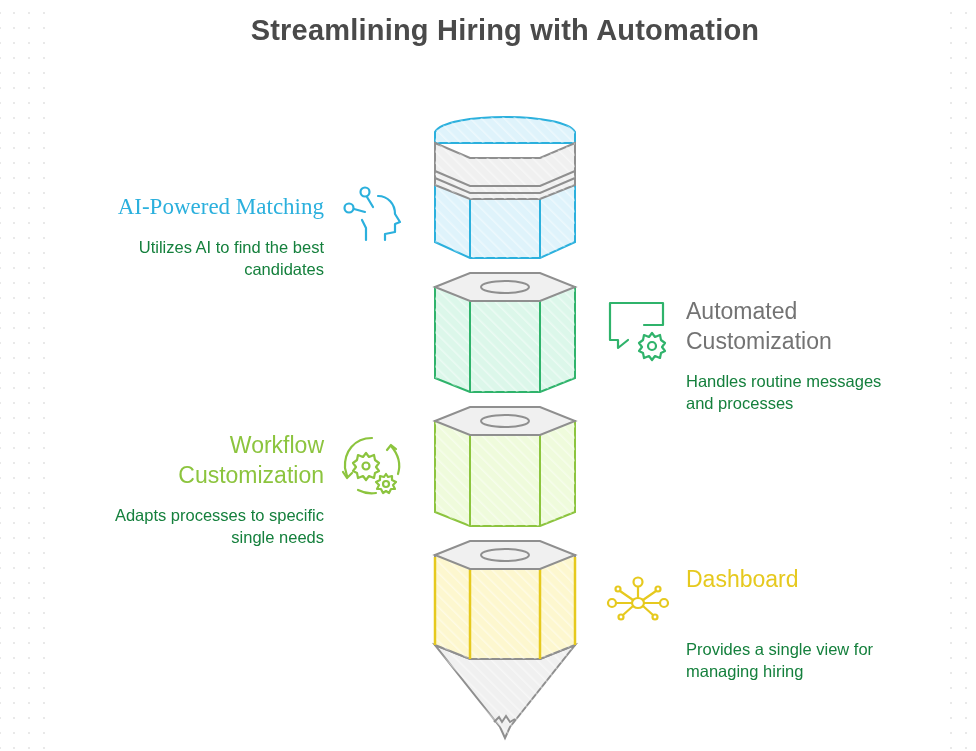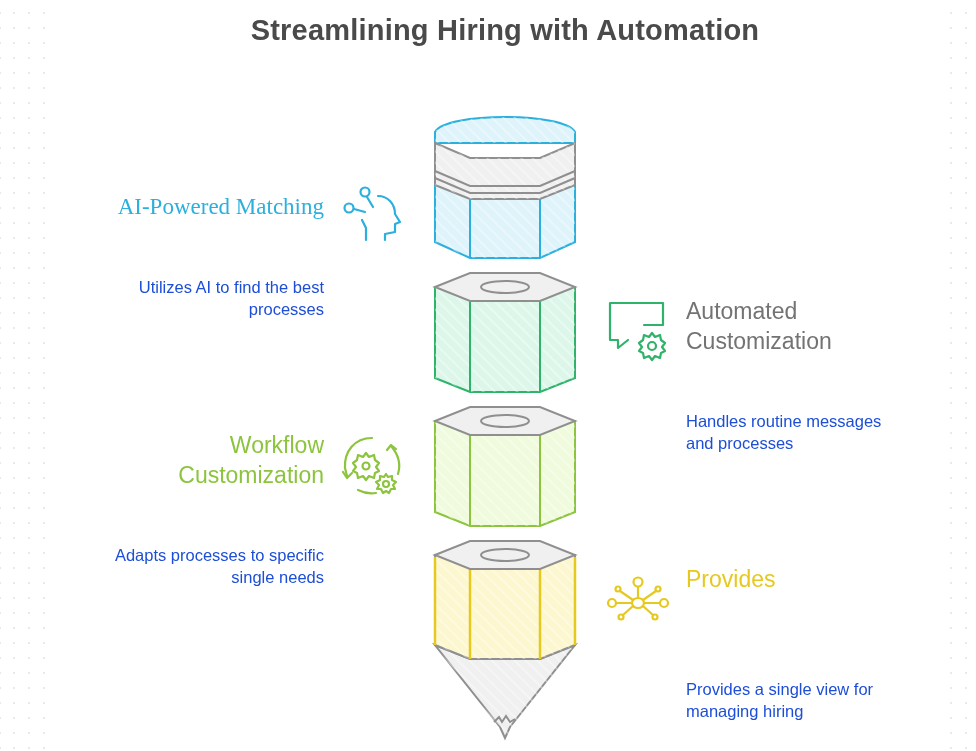--- a/index.html
+++ b/index.html
@@ -2,21 +2,21 @@
 <html><head>
 <meta charset="utf-8">
 <style>
   html, body { margin:0; padding:0; }
   body { width:976px; height:751px; background:#ffffff; position:relative; overflow:hidden; font-family:"Liberation Sans", sans-serif; }
   .dots { position:absolute; top:0; width:60px; height:751px; }
   #dots-left { left:0; }
   #dots-right { left:940px; width:36px; }
   .title { position:absolute; left:0; width:1010px; top:14px; text-align:center; font-size:29px; font-weight:bold; color:#4a4a4a; letter-spacing:0.2px; }
   .heading { position:absolute; font-size:23px; line-height:30px; }
-  .desc { position:absolute; font-size:16.5px; line-height:22px; color:#1d4ed8;margin-top:40px; }
+  .desc { position:absolute; font-size:16.5px; line-height:22px; color:#15803d; }
   .right-align { text-align:right; }
   .icon { position:absolute; }
   #diagram { position:absolute; left:0; top:0; }
 </style>
 </head>
 <body>
 
 <svg id="dots-left" class="dots">
     <circle cx="0" cy="13" r="1" fill="#e2e2e2"></circle>
     <circle cx="14" cy="13" r="1" fill="#e2e2e2"></circle>
@@ -377,21 +377,21 @@
     <ellipse cx="505" cy="555" rx="24" ry="6" fill="none" stroke="#8f8f8f" stroke-width="2"></ellipse>
   </g>
 </svg>
 
 <div>
   <div class="heading right-align" style="left:40px; width:284px; top:192px; color:#2bb0dd;font-family:Liberation Serif, serif;">
     <span>AI-Powered Matching</span>
   </div>
   <div class="desc right-align" style="left:40px; width:284px; top:236px;">
     <div>Utilizes AI to find the best</div>
-    <div>processes</div>
+    <div>candidates</div>
   </div>
   <svg class="icon" style="left:340px; top:182px;" width="64" height="62" viewBox="0 0 64 62">
     <g fill="none" stroke="#2bb0dd" stroke-width="2.2" stroke-linecap="round" stroke-linejoin="round">
       <circle cx="25" cy="10" r="4.5"></circle>
       <line x1="27" y1="15" x2="33" y2="25"></line>
       <circle cx="9" cy="26" r="4.5"></circle>
       <line x1="14" y1="27" x2="25" y2="30"></line>
       <path d="M38,14 C48,14 55,22 55,32 L60,40 L55,42 L55,50 L45,52 L45,58"></path>
       <path d="M22,38 L26,46 L26,58"></path>
     </g>
@@ -435,21 +435,21 @@
       <circle cx="26" cy="32" r="3.5"></circle>
       <path d="M26,19 L29,23 L34,21 L35,26 L39,29 L36,33 L39,37 L35,39 L34,44 L29,42 L26,46 L23,42 L18,44 L17,39 L13,37 L16,33 L13,29 L17,26 L18,21 L23,23 Z"></path>
       <circle cx="46" cy="50" r="3"></circle>
       <path d="M46,40 L48,43 L52,42 L52,46 L56,48 L53,51 L55,55 L51,55 L49,59 L46,57 L43,59 L41,55 L37,55 L39,51 L36,48 L40,46 L40,42 L44,43 Z"></path>
     </g>
   </svg>
 </div>
 
 <div>
   <div class="heading" style="left:686px; top:564px; color:#e6c91e;">
-    <div>Provides</div>
+    <div>Dashboard</div>
   </div>
   <div class="desc" style="left:686px; top:638px;">
     <div>Provides a single view for</div>
     <div>managing hiring</div>
   </div>
   <svg class="icon" style="left:606px; top:574px;" width="64" height="50" viewBox="0 0 64 50">
     <g fill="none" stroke="#e6c91e" stroke-width="2.2" stroke-linecap="round" stroke-linejoin="round">
       <ellipse cx="32" cy="29" rx="6" ry="5"></ellipse>
       <circle cx="32" cy="8" r="4.5"></circle>
       <line x1="32" y1="13" x2="32" y2="24"></line>

